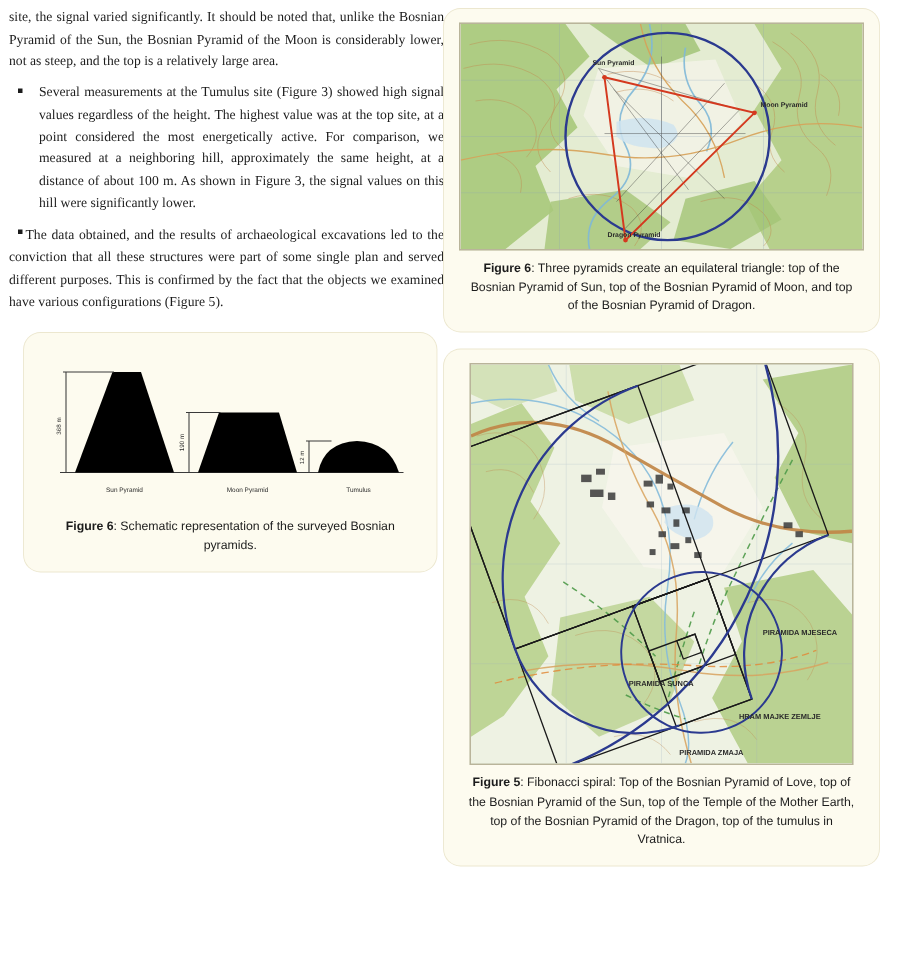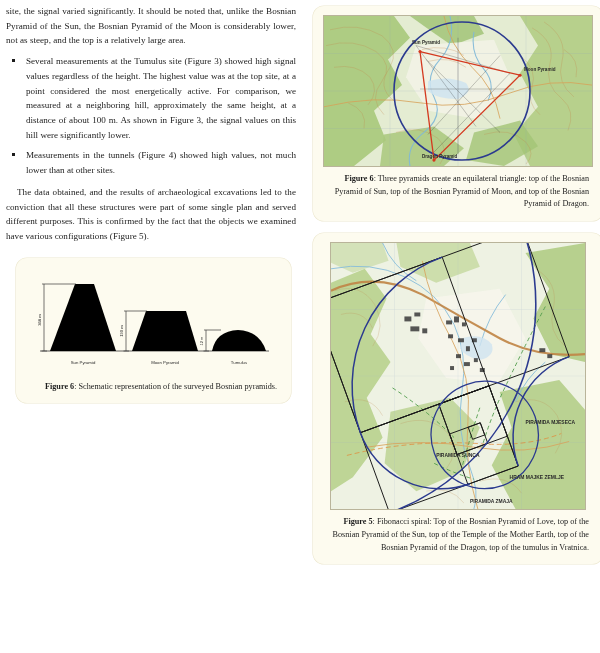--- a/index.html
+++ b/index.html
@@ -11,21 +11,21 @@
     font-family: "Liberation Serif", serif;
     overflow: hidden;
     position: relative;
   }
 
   .page {
     display: flex;
     width: 600px;
     height: 653px;
     padding: 4px 6px 0 6px;
-    gap: 17px;
+    gap: 0;
   }
 
   .col-left {
     width: 290px;
     flex: 0 0 290px;
     position: relative;
   }
 
   .col-right {
     width: 292px;
@@ -77,24 +77,24 @@
   .figure-card {
     background: #fdfbef;
     border-radius: 11px;
     padding: 9px 10px 8px 10px;
     box-shadow: 0 0 0 0.6px #ece7cf;
   }
 
   .fig-caption {
     font-size: 8.2px;
     line-height: 1.55;
-    text-align: right;
+    text-align: center;
     color: #1c1c1c;
     padding: 6px 4px 2px 4px;
-    font-family: Liberation Serif, serif;
+    font-family: Liberation Sans, sans-serif;
   }
   .fig-caption b { font-weight: bold; }
 
   
   #figure5-card {
     margin-top: 14px;
     margin-left: 10px;
     width: 275px;
   }
   .schematic-wrap {
@@ -144,21 +144,20 @@
 
     <p class="body">site, the signal varied significantly. It should be noted that, unlike the Bosnian Pyramid of the Sun, the Bosnian Pyramid of the Moon is considerably lower, not as steep, and the top is a relatively large area.</p>
 
     <ul class="bullets">
       <li>
         <span class="dot"></span>
         <span>Several measurements at the Tumulus site (Figure 3) showed high signal values regardless of the height. The highest value was at the top site, at a point considered the most energetically active. For comparison, we measured at a neighboring hill, approximately the same height, at a distance of about 100 m. As shown in Figure 3, the signal values on this hill were significantly lower.</span>
       </li>
       <li>
         <span class="dot"></span>
-        <span>Measurements in the tunnels (Figure 4) showed high values, not much lower than at other sites.</span>
       </li>
     </ul>
 
     <p class="body indent para-block">The data obtained, and the results of archaeological excavations led to the conviction that all these structures were part of some single plan and served different purposes. This is confirmed by the fact that the objects we examined have various configurations (Figure 5).</p>
 
     <div class="figure-card" id="figure5-card">
 
       <div class="schematic-wrap">
         <svg viewBox="0 0 255 108" preserveAspectRatio="none">
 

